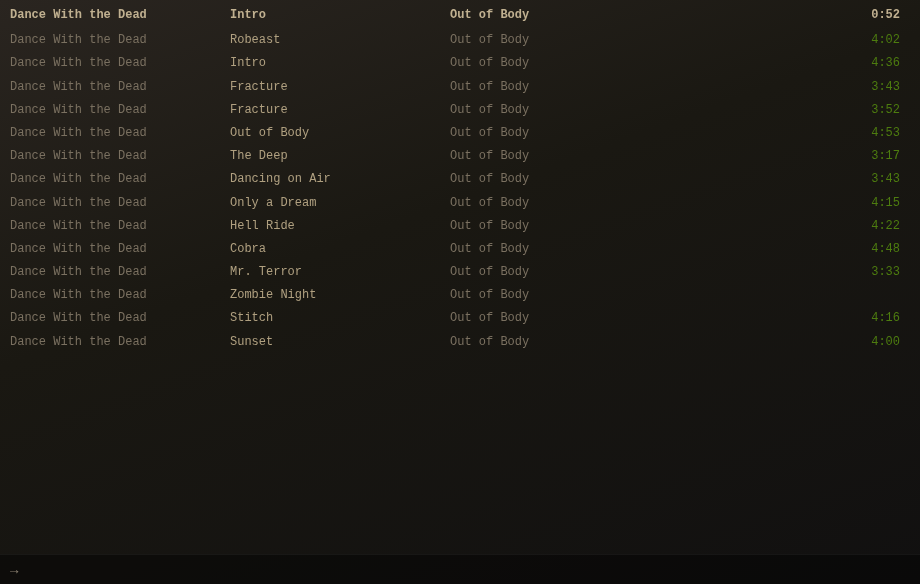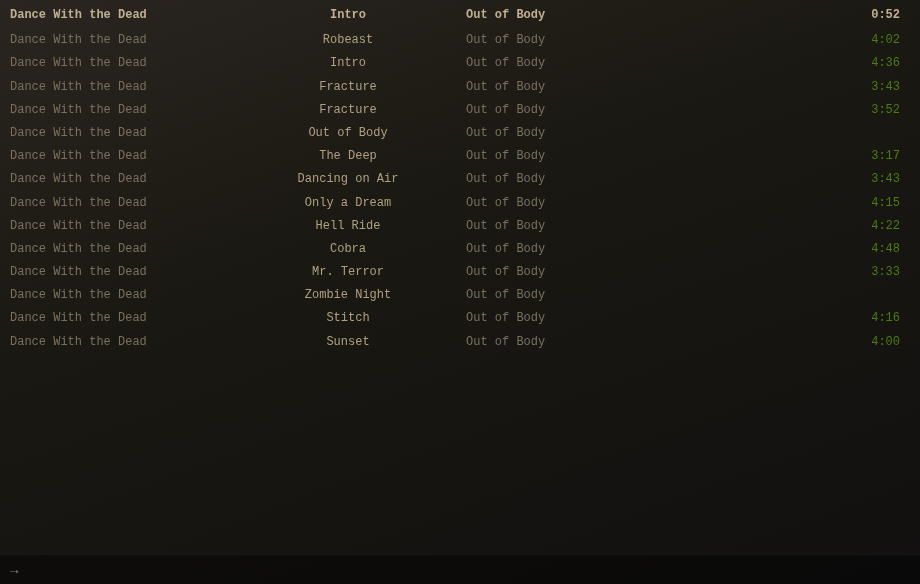--- a/index.html
+++ b/index.html
@@ -22,36 +22,34 @@
     .track-list {
       padding: 4px 0;
     }
 
     .track-row {
       display: grid;
       grid-template-columns: 220px 220px 220px 1fr;
       padding: 2px 20px 2px 10px;
       line-height: 1.6;
       cursor: default;
-      gap: 8px;
     }
 
     .track-row.header {
       color: #c0b090;
       font-weight: bold;
       padding-bottom: 4px;
     }
 
     .col-artist {
       color: #7a7060;
     }
 
     .col-title {
       color: #b0a080;
-      text-align: center;
     }
 
     .col-album {
       color: #7a7060;
     }
 
     .col-duration {
       text-align: right;
       color: #4d7c0f;
     }
@@ -114,20 +112,21 @@
     <div class="track-row">
       <span class="col-artist">Dance With the Dead</span>
       <span class="col-title">Fracture</span>
       <span class="col-album">Out of Body</span>
       <span class="col-duration">3:52</span>
     </div>
     <div class="track-row">
       <span class="col-artist">Dance With the Dead</span>
       <span class="col-title">Out of Body</span>
       <span class="col-album">Out of Body</span>
+      <span class="col-duration">4:53</span>
     </div>
     <div class="track-row">
       <span class="col-artist">Dance With the Dead</span>
       <span class="col-title">The Deep</span>
       <span class="col-album">Out of Body</span>
       <span class="col-duration">3:17</span>
     </div>
     <div class="track-row">
       <span class="col-artist">Dance With the Dead</span>
       <span class="col-title">Dancing on Air</span>

